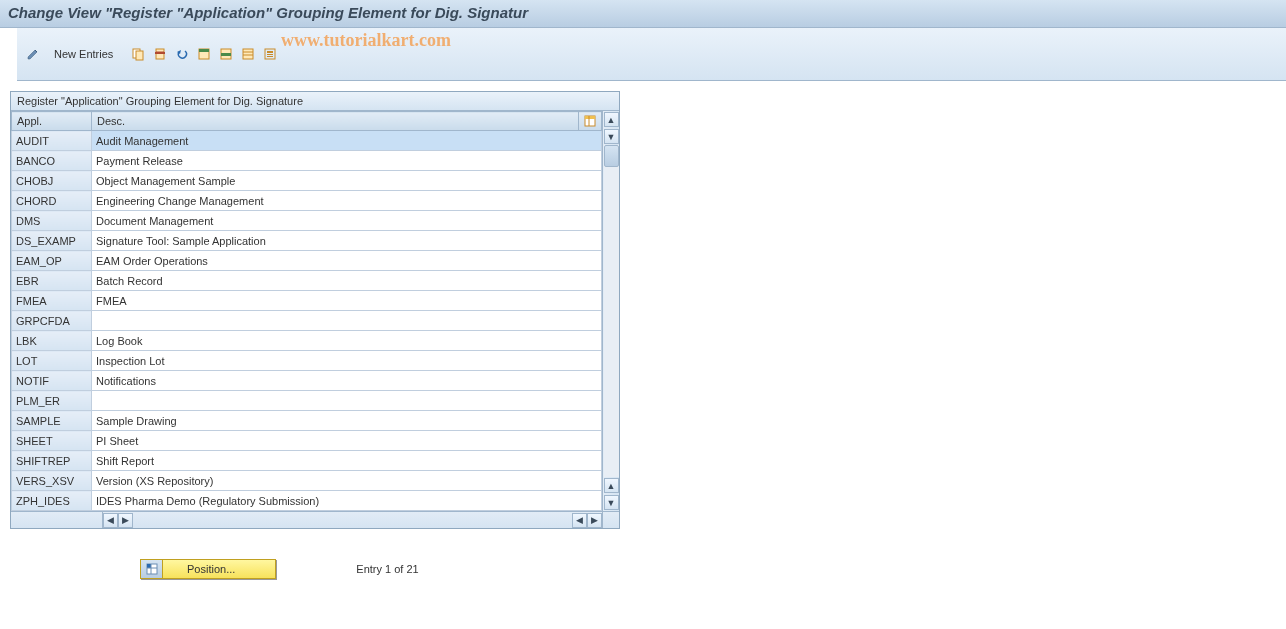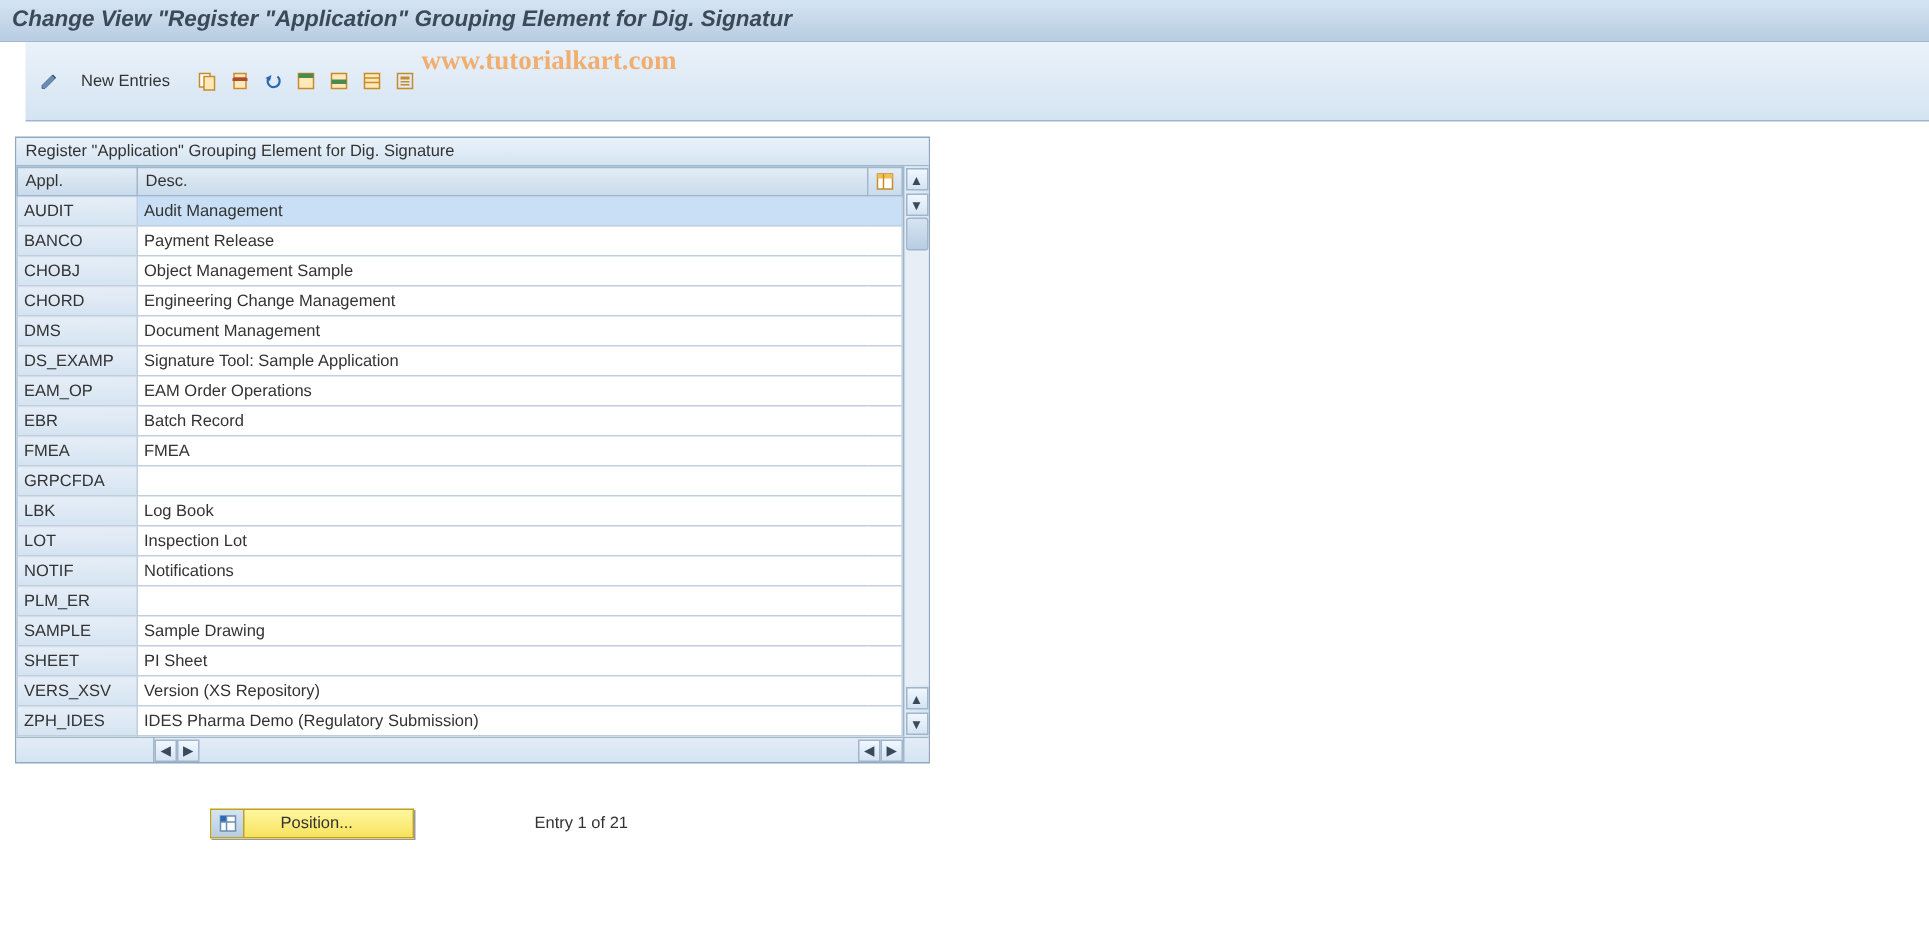--- a/index.html
+++ b/index.html
@@ -330,20 +330,24 @@
                 <td class="code">PLM_ER</td>
                 <td class="desc" colspan="2"></td>
               </tr>
               <tr>
                 <td class="code">SAMPLE</td>
                 <td class="desc" colspan="2">Sample Drawing</td>
               </tr>
               <tr>
                 <td class="code">SHEET</td>
                 <td class="desc" colspan="2">PI Sheet</td>
+              </tr>
+              <tr>
+                <td class="code">SHIFTREP</td>
+                <td class="desc" colspan="2">Shift Report</td>
               </tr>
               <tr>
                 <td class="code">VERS_XSV</td>
                 <td class="desc" colspan="2">Version (XS Repository)</td>
               </tr>
               <tr>
                 <td class="code">ZPH_IDES</td>
                 <td class="desc" colspan="2">IDES Pharma Demo (Regulatory Submission)</td>
               </tr>
             </tbody>

